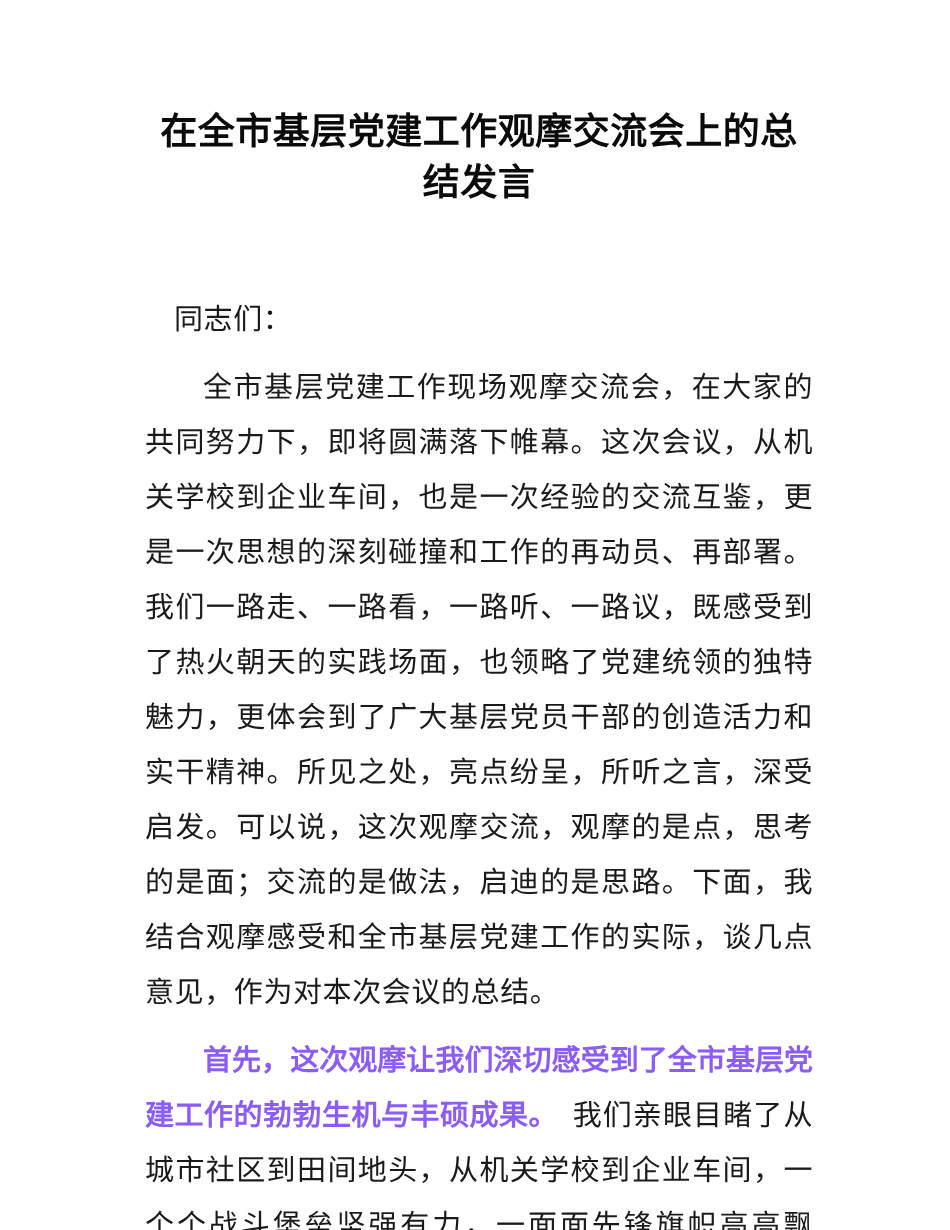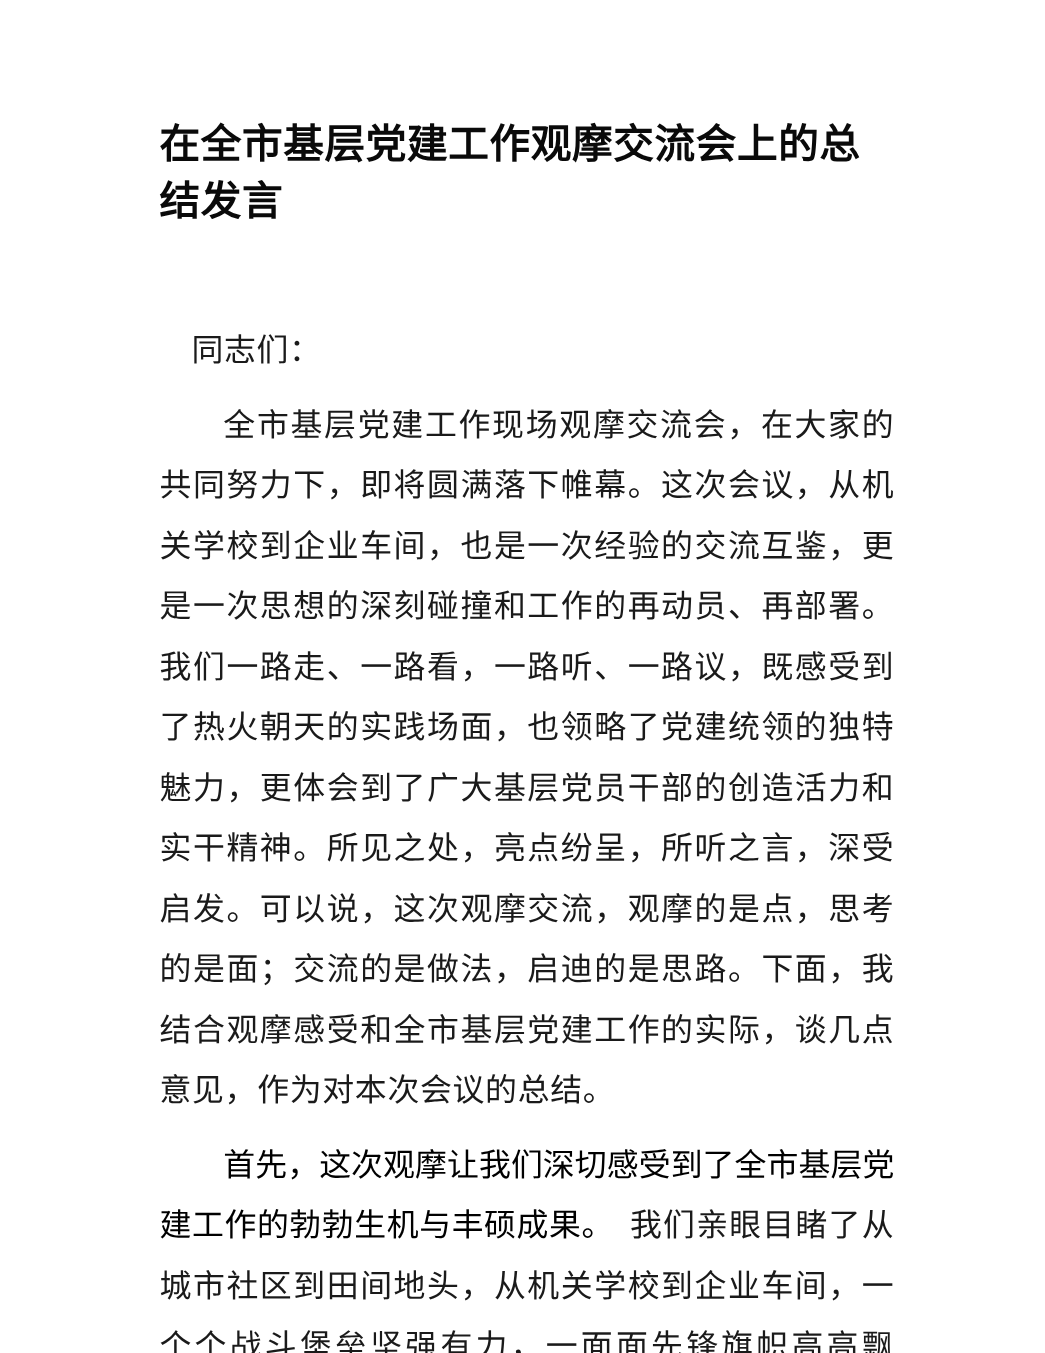--- a/index.html
+++ b/index.html
@@ -33,21 +33,21 @@
   }
 
   
   .doc-title {
     margin: 0;
     padding-top: 106px;
     font-family: "Liberation Sans", "DejaVu Sans", sans-serif;
     font-weight: 700;
     font-size: 37px;
     line-height: 51px;
-    text-align: left;
+    text-align: center;
     letter-spacing: 0.5px;
     color: #0a0a0a;
     word-break: break-all;
   }
 
   
   .doc-para {
     margin: 0;
     font-family: "Liberation Serif", "DejaVu Serif", serif;
     font-size: 29px;
@@ -67,22 +67,22 @@
   .doc-para.indent2 {
     text-indent: 58px;
   }
 
   .doc-para.gap-before {
     margin-top: 13px;
   }
 
   .lead-bold {
     font-family: "Liberation Sans", "DejaVu Sans", sans-serif;
-    font-weight: 400;
-    color: #000000;
+    font-weight: 700;
+    color: #8b5cf6;
     letter-spacing: 0;
   }
 
   .after-bold-space {
     display: inline-block;
     width: 14px;
   }
 </style>
 </head>
 <body>

